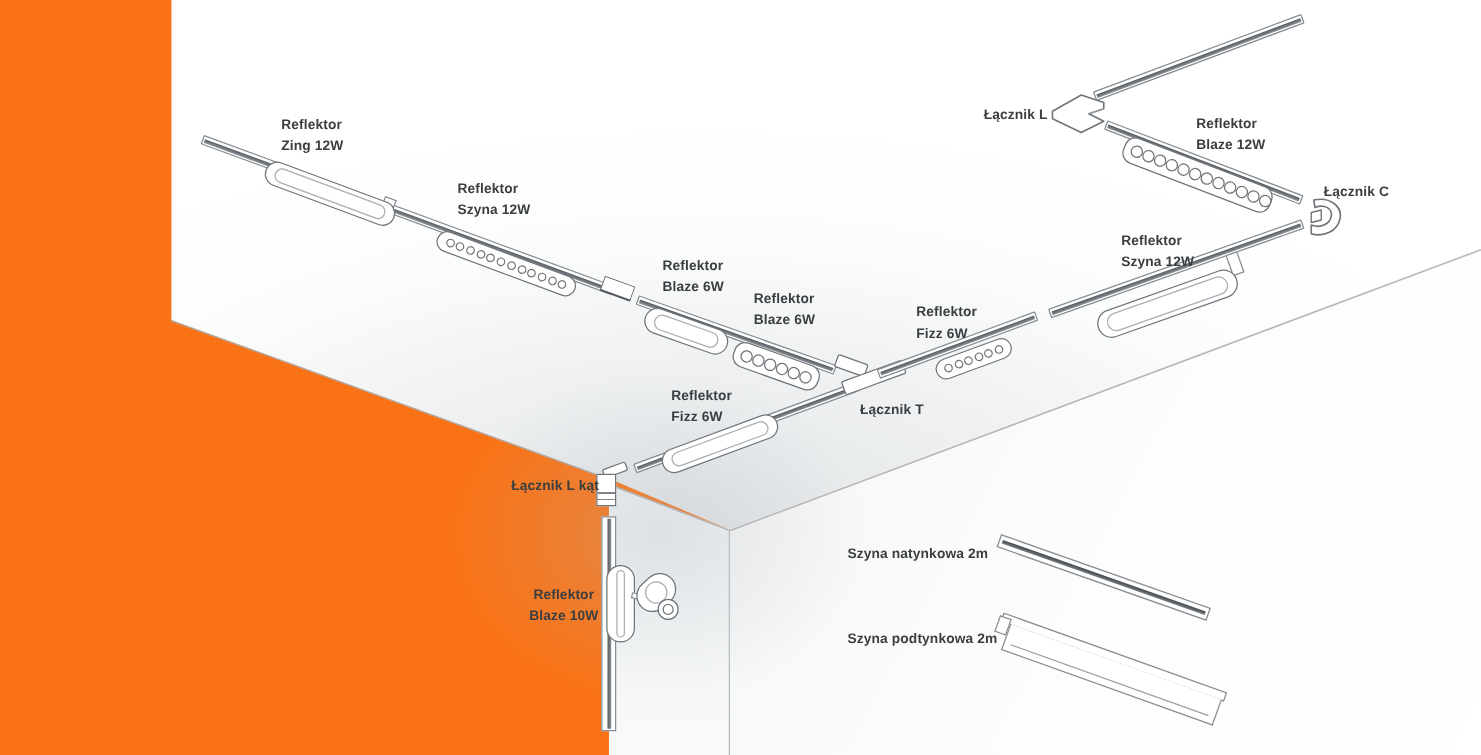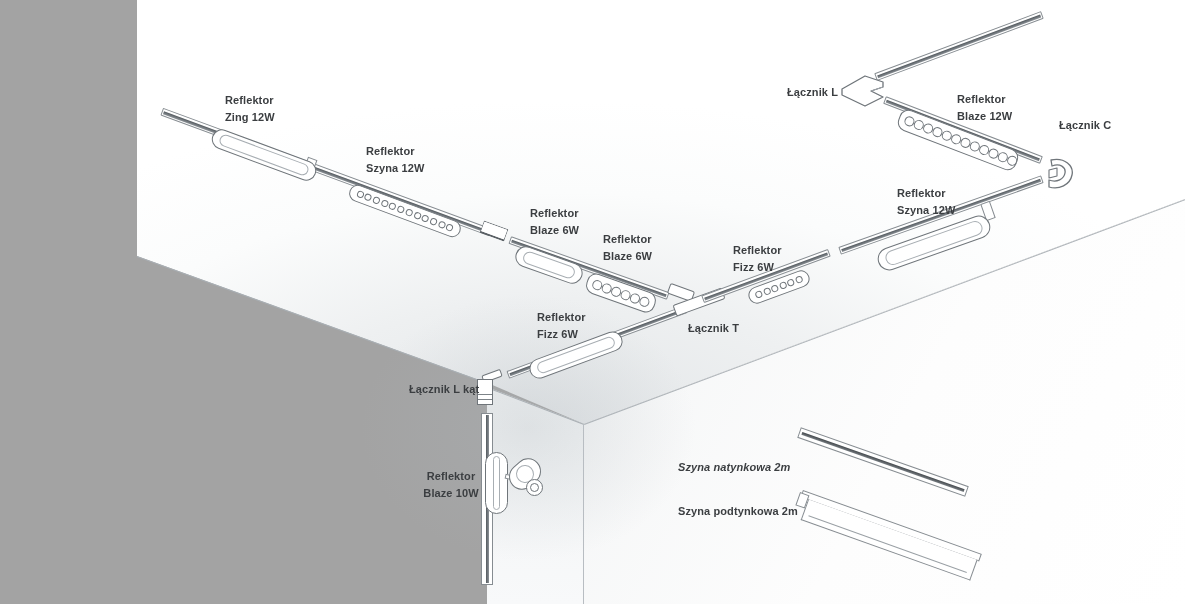--- a/index.html
+++ b/index.html
@@ -1,16 +1,16 @@
 <!DOCTYPE html>
 <html><head>
 <meta charset="utf-8">
 <style>
   html,body{margin:0;padding:0;background:#fff;}
-  .canvas{position:relative;width:1185px;height:604px;overflow:hidden;background:#a3a3a3;
+  .canvas{position:relative;width:1185px;height:604px;overflow:hidden;background:#f97316;
           font-family:"Liberation Sans",sans-serif;}
   .plane{position:absolute;inset:0;}
   .edge{position:absolute;height:1px;transform-origin:0 0;background:#a9afb4;}
   
   .track{position:absolute;background:#fff;border:1px solid #868c91;box-sizing:border-box;border-radius:1px;}
   .track::before{content:"";position:absolute;left:1px;right:1px;top:50%;margin-top:-1.5px;height:3px;
                  background:linear-gradient(180deg,#53595e 0%,#8d9398 100%);}
   .track-v{position:absolute;background:#fff;border:1px solid #868c91;box-sizing:border-box;}
   .track-v::before{content:"";position:absolute;top:1px;bottom:1px;left:50%;margin-left:-1.5px;width:3px;
                  background:linear-gradient(90deg,#53595e 0%,#8d9398 100%);}
@@ -191,19 +191,19 @@
   </div>
   <div class="lbl" style="left:957px;top:91px;">
     <div>Reflektor</div>
     <div>Blaze 12W</div>
   </div>
   <div class="lbl" style="left:421px;top:468px;width:60px;text-align:center;">
     <div>Reflektor</div>
     <div>Blaze 10W</div>
   </div>
   <div class="lbl" style="left:787px;top:84px;">Łącznik L</div>
-  <div class="lbl" style="left:1047px;top:117px;padding-left:12px;">Łącznik C</div>
+  <div class="lbl" style="left:1047px;top:146px;padding-left:12px;">Łącznik C</div>
   <div class="lbl" style="left:688px;top:320px;">Łącznik T</div>
   <div class="lbl" style="left:409px;top:381px;">Łącznik L kąt</div>
-  <div class="lbl" style="left:678px;top:459px;font-style:italic;">Szyna natynkowa 2m</div>
+  <div class="lbl" style="left:678px;top:435px;">Szyna natynkowa 2m</div>
   <div class="lbl" style="left:678px;top:503px;">Szyna podtynkowa 2m</div>
 
 </div>
 
 </body></html>

